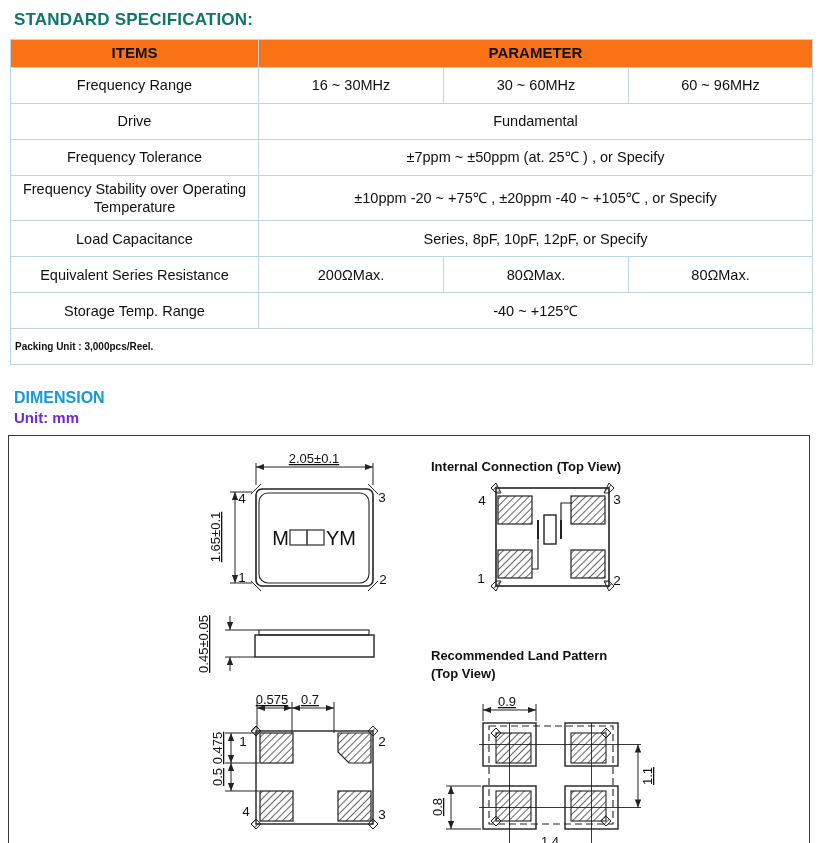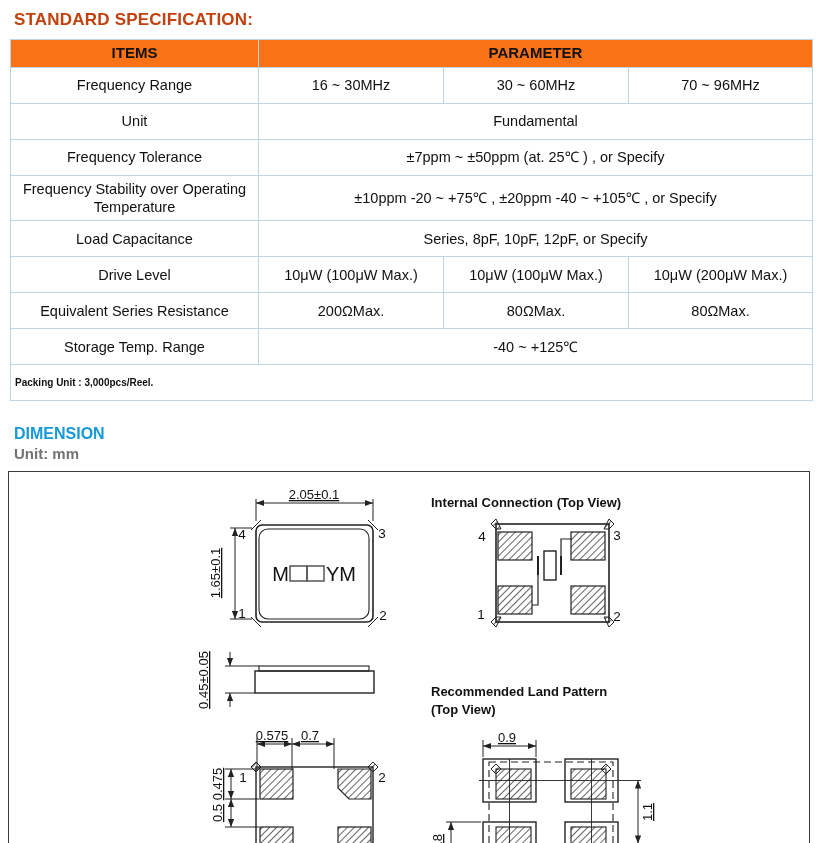--- a/index.html
+++ b/index.html
@@ -6,21 +6,21 @@
   body {
     width: 820px; height: 843px;
     background: #ffffff;
     font-family: "Liberation Sans", sans-serif;
     color: #111;
     overflow: hidden;
   }
   .spec-heading {
     margin: 10px 0 9px 14px;
     font-size: 17px; font-weight: bold;
-    color: #c2410c;
+    color: #0f766e;
     letter-spacing: 0.2px;
   }
   table.spec {
     margin-left: 10px;
     width: 802px;
     border-collapse: collapse;
     table-layout: fixed;
     font-size: 14.5px;
   }
   table.spec th, table.spec td {
@@ -44,21 +44,21 @@
     padding-left: 4px !important;
   }
   .dim-heading {
     margin: 24px 8px 2px 14px;
     font-size: 16px; font-weight: bold;
     color: #1699d8;
   }
   .unit-label {
     margin: 2px 0 9px 14px;
     font-size: 15px; font-weight: bold;
-    color: #737373;
+    color: #6d28d9;
   }
   .drawing-box {
     margin-left: 8px;
     width: 802px;
     height: 428px;
     border: 1px solid #3a3a3a;
   }
   svg text { fill: #111; }
   .dimtxt { font-size: 13px; text-decoration: underline; }
   .pintxt { font-size: 13.5px; }
@@ -79,43 +79,37 @@
     </colgroup>
   <tbody>
       <tr>
     <th>ITEMS</th>
     <th colspan="3">PARAMETER</th>
   </tr>
   <tr>
     <td>Frequency Range</td>
     <td>16 ~ 30MHz</td>
     <td>30 ~ 60MHz</td>
-    <td>70 ~ 96MHz</td>
-  </tr>
-  <tr>
-    <td>Unit</td>
+    <td>60 ~ 96MHz</td>
+  </tr>
+  <tr>
+    <td>Drive</td>
     <td colspan="3">Fundamental</td>
   </tr>
   <tr>
     <td>Frequency Tolerance</td>
     <td colspan="3">±7ppm ~ ±50ppm (at. 25℃ ) , or Specify</td>
   </tr>
   <tr>
     <td>Frequency Stability over Operating Temperature</td>
     <td colspan="3">±10ppm -20 ~ +75℃ , ±20ppm -40 ~ +105℃ , or Specify</td>
   </tr>
   <tr>
     <td>Load Capacitance</td>
     <td colspan="3">Series, 8pF, 10pF, 12pF, or Specify</td>
-  </tr>
-  <tr>
-    <td>Drive Level</td>
-    <td>10μW (100μW Max.)</td>
-    <td>10μW (100μW Max.)</td>
-    <td>10μW (200μW Max.)</td>
   </tr>
   <tr>
     <td>Equivalent Series Resistance</td>
     <td>200ΩMax.</td>
     <td>80ΩMax.</td>
     <td>80ΩMax.</td>
   </tr>
   <tr>
     <td>Storage Temp. Range</td>
     <td colspan="3">-40 ~ +125℃</td>

